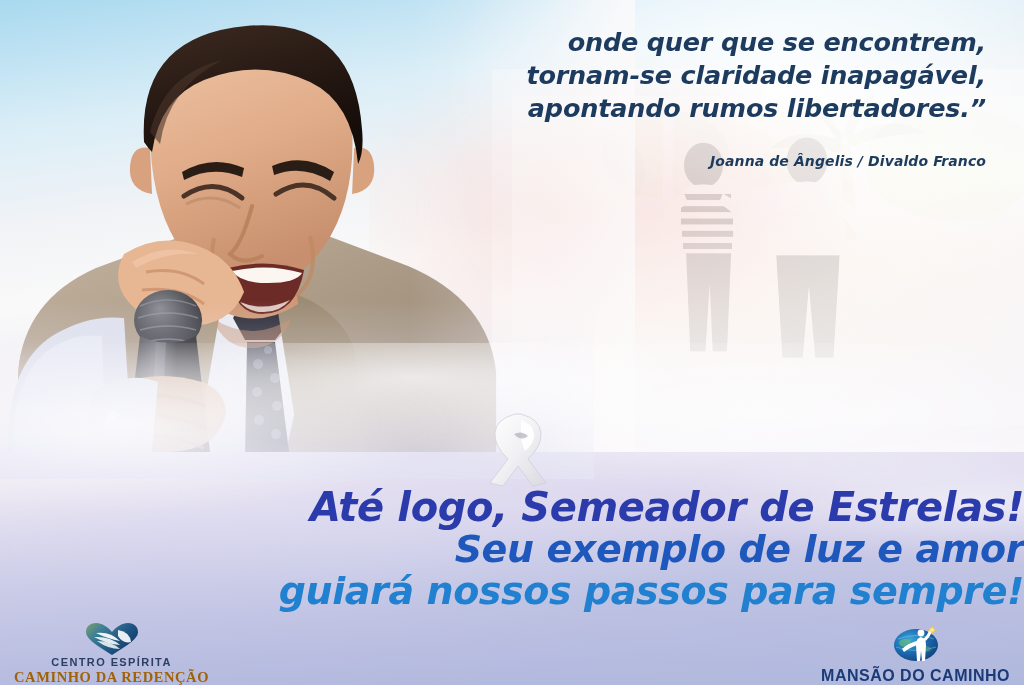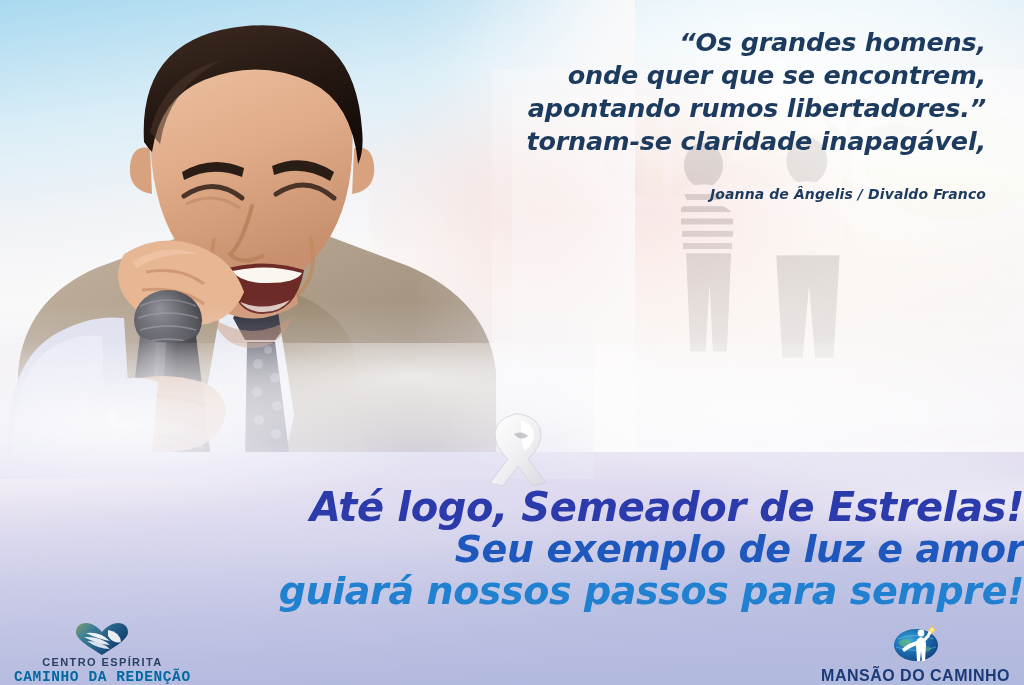--- a/index.html
+++ b/index.html
@@ -218,25 +218,25 @@
 
   .logo-text { text-align: center; line-height: 1.12; }
   .logo-l1 {
     font-family: "Liberation Sans", sans-serif;
     font-weight: bold;
     font-size: 11px;
     letter-spacing: 1.4px;
     color: #2a3f63;
   }
   .logo-l2 {
-    font-family: Liberation Mono, monospace;
+    font-family: Liberation Serif, serif;
     font-weight: bold;
     font-size: 14.5px;
     letter-spacing: 0.6px;
-    color: #0369a1;
+    color: #a16207;
   }
   .logo-single {
     font-family: "Liberation Sans", sans-serif;
     font-weight: bold;
     font-size: 16px;
     letter-spacing: 0.5px;
     color: #1b3a78;
     margin-top: 2px;
   }
 </style>
@@ -430,24 +430,23 @@
       <circle cx="112" cy="416" r="6" fill="#f6f8fc"></circle>
     </svg>
   </div>
   <div class="portrait-fade"></div>
   <div class="portrait-fade-r"></div>
 
   <div class="clouds"></div>
   <div class="clouds-low"></div>
 
   <div class="quote-block">
-    <div class="quote-line">“Os grandes homens,</div>
     <div class="quote-line">onde quer que se encontrem,</div>
+    <div class="quote-line">tornam-se claridade inapagável,</div>
     <div class="quote-line">apontando rumos libertadores.”</div>
-    <div class="quote-line">tornam-se claridade inapagável,</div>
     <div class="quote-attrib">Joanna de Ângelis / Divaldo Franco</div>
   </div>
 
   <div class="ribbon">
     <svg viewBox="0 0 74 80">
       <defs>
         <linearGradient id="ribG" x1="0" y1="0" x2="1" y2="1">
           <stop offset="0%" stop-color="#ffffff"></stop>
           <stop offset="50%" stop-color="#f1f1f4"></stop>
           <stop offset="100%" stop-color="#d9d9e0"></stop>

